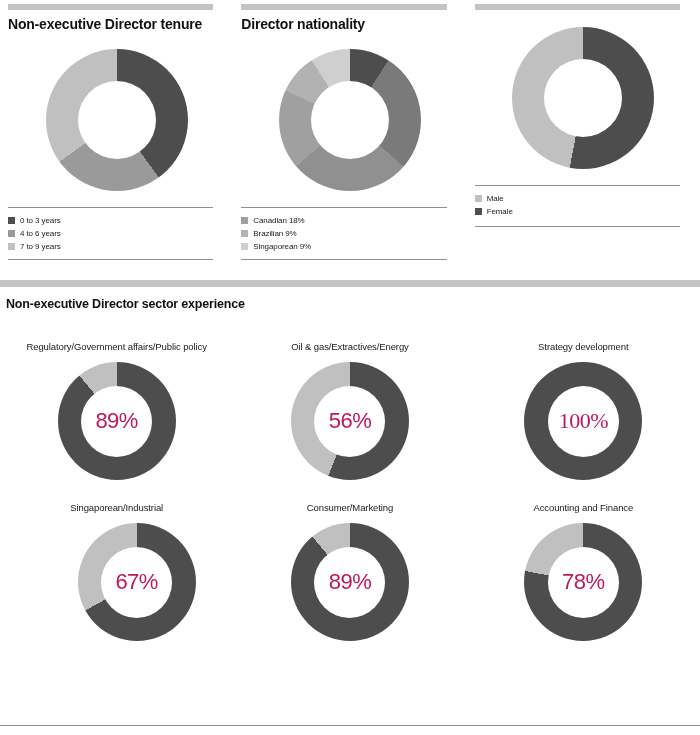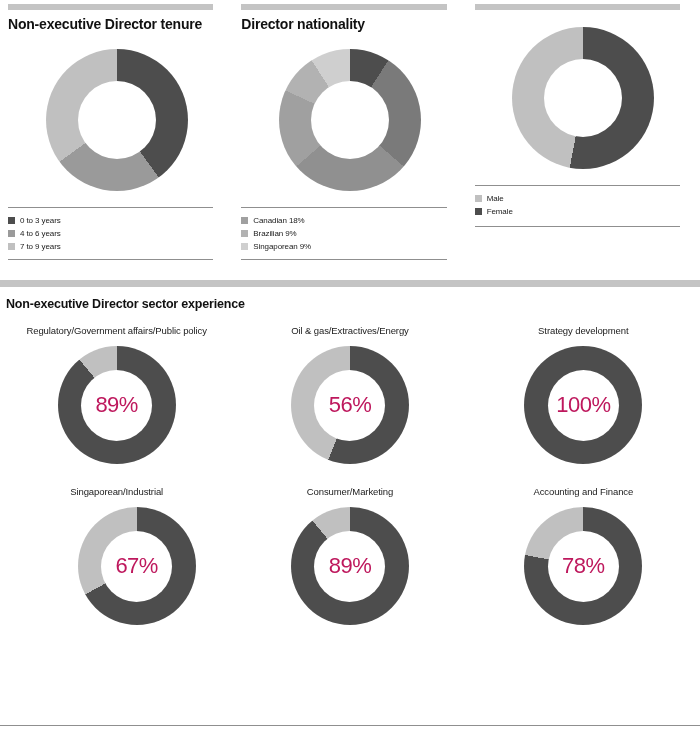--- a/index.html
+++ b/index.html
@@ -108,21 +108,21 @@
     letter-spacing: -0.2px;
     color: #111111;
     padding: 10px 0 0 6px;
   }
 
   
   .sector-grid {
     display: flex;
     flex-wrap: wrap;
     width: 700px;
-    margin-top: 14px;
+    margin-top: 30px;
   }
   .sector-cell {
     width: 233.33px;
     box-sizing: border-box;
     text-align: center;
   }
   .sector-title {
     font-size: 9.5px;
     color: #1a1a1a;
     letter-spacing: -0.1px;
@@ -250,21 +250,21 @@
         <div class="donut" style="width: 118px; height: 118px; background: conic-gradient(rgb(77, 77, 77) 0deg, rgb(77, 77, 77) 201.6deg, rgb(192, 192, 192) 201.6deg, rgb(192, 192, 192) 360deg);">
           <div class="hole" style="width: 71px; height: 71px; left: 23.5px; top: 23.5px;">
             <span class="pct-label">56%</span>
           </div>
         </div>
       </div>
     </div>
     <div class="sector-cell" style="margin-bottom: 22px;">
       <div class="sector-title">Strategy development</div>
       <div style="display: flex; justify-content: center;">
-        <div class="donut" style="width: 118px; height: 118px; background: conic-gradient(rgb(77, 77, 77) 0deg, rgb(77, 77, 77) 360deg);">
+        <div class="donut" style="width: 118px; height: 118px; background: conic-gradient(rgb(77, 77, 77) 0deg, rgb(77, 77, 77) 360deg); font-family: Liberation Serif, serif;">
           <div class="hole" style="width: 71px; height: 71px; left: 23.5px; top: 23.5px;">
             <span class="pct-label">100%</span>
           </div>
         </div>
       </div>
     </div>
     <div class="sector-cell" style="margin-bottom: 0px;">
       <div class="sector-title">Singaporean/Industrial</div>
       <div style="display: flex; justify-content: center; padding-left: 40px;">
         <div class="donut" style="width: 118px; height: 118px; background: conic-gradient(rgb(77, 77, 77) 0deg, rgb(77, 77, 77) 241.2deg, rgb(192, 192, 192) 241.2deg, rgb(192, 192, 192) 360deg);">

